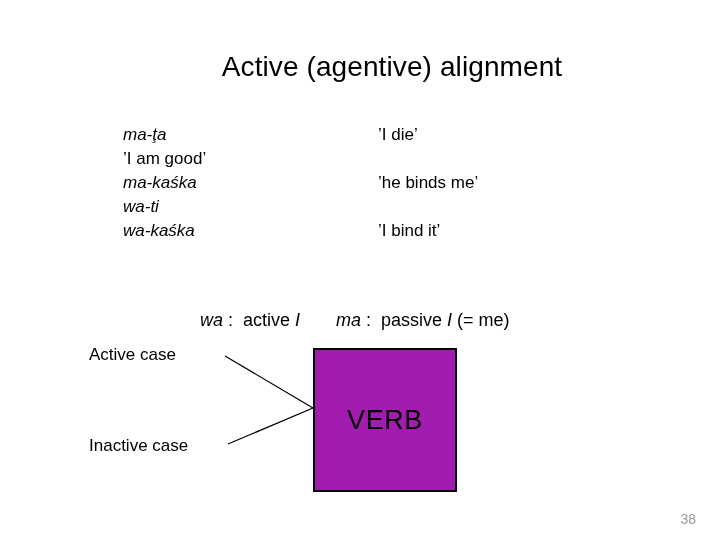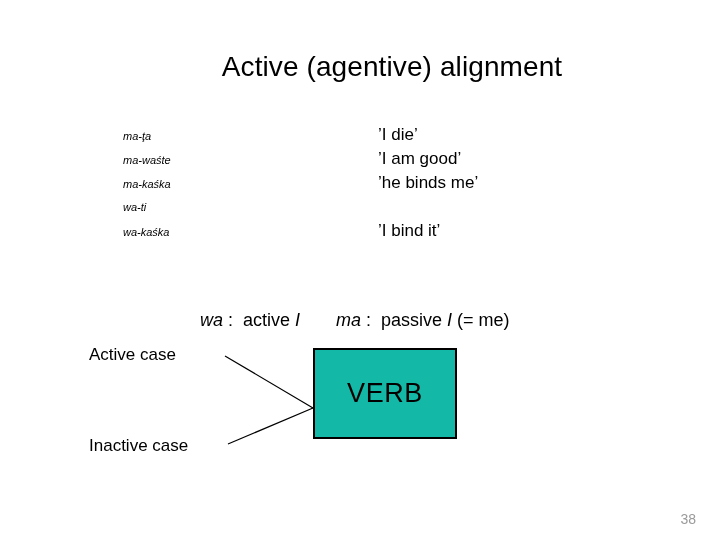--- a/index.html
+++ b/index.html
@@ -41,21 +41,21 @@
   .example-row {
     display: flex;
     flex-direction: row;
     height: 24px;
     align-items: baseline;
   }
   .form-cell {
     width: 255px;
     font-family: "Liberation Sans", sans-serif;
     font-style: italic;
-    font-size: 11px;
+    font-size: 17px;
     line-height: 24px;
     white-space: pre;
   }
   .gloss-cell {
     font-family: "Liberation Sans", sans-serif;
     font-style: normal;
     font-size: 17px;
     line-height: 24px;
     white-space: pre;
     text-align: right;
@@ -100,24 +100,24 @@
     color: #000000;
   }
   #label-active-case   { left: 89px; top: 14px; }
   #label-inactive-case { left: 89px; top: 105px; }
 
   #verb-box {
     position: absolute;
     left: 313px;
     top: 18px;
     width: 144px;
-    height: 91px;
+    height: 144px;
     border: 2px solid #000000;
     box-sizing: border-box;
-    background: #14b8a6;
+    background: #a21caf;
   }
   #verb-label {
     position: absolute;
     left: 0;
     top: 0;
     width: 100%;
     height: 100%;
     display: flex;
     align-items: center;
     justify-content: center;
@@ -151,21 +151,20 @@
 <div id="slide-title">Active (agentive) alignment</div>
 
 <div id="examples">
 
   <div class="example-row">
     <span class="form-cell">ma-ţa</span>
     <span class="gloss-cell">’I die’</span>
   </div>
 
   <div class="example-row">
-    <span class="form-cell">ma-waśte</span>
     <span class="gloss-cell">’I am good’</span>
   </div>
 
   <div class="example-row">
     <span class="form-cell">ma-kaśka</span>
     <span class="gloss-cell">’he binds me’</span>
   </div>
 
 
   <div class="example-row">

